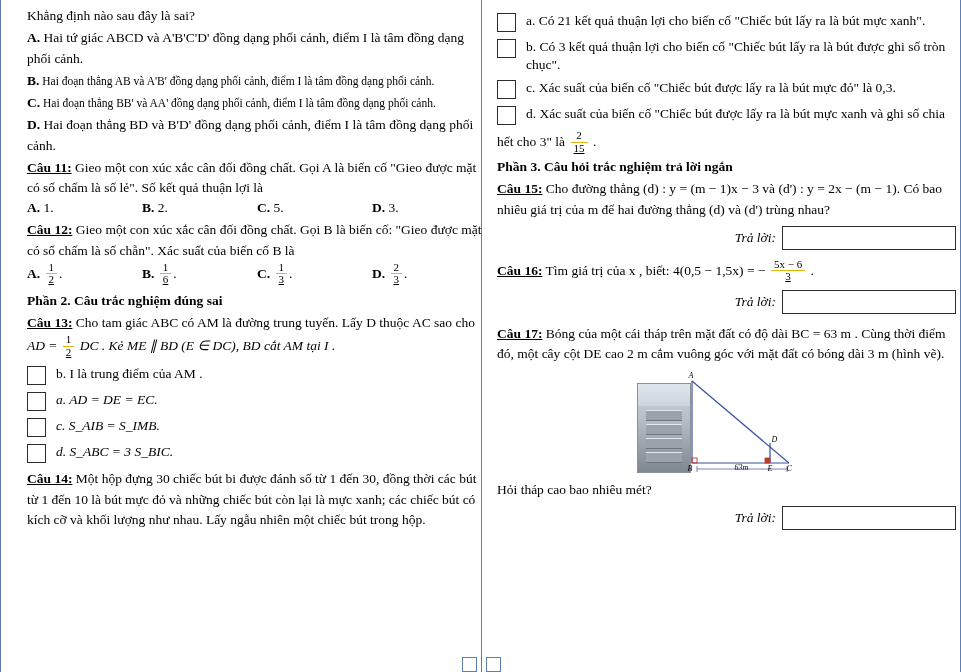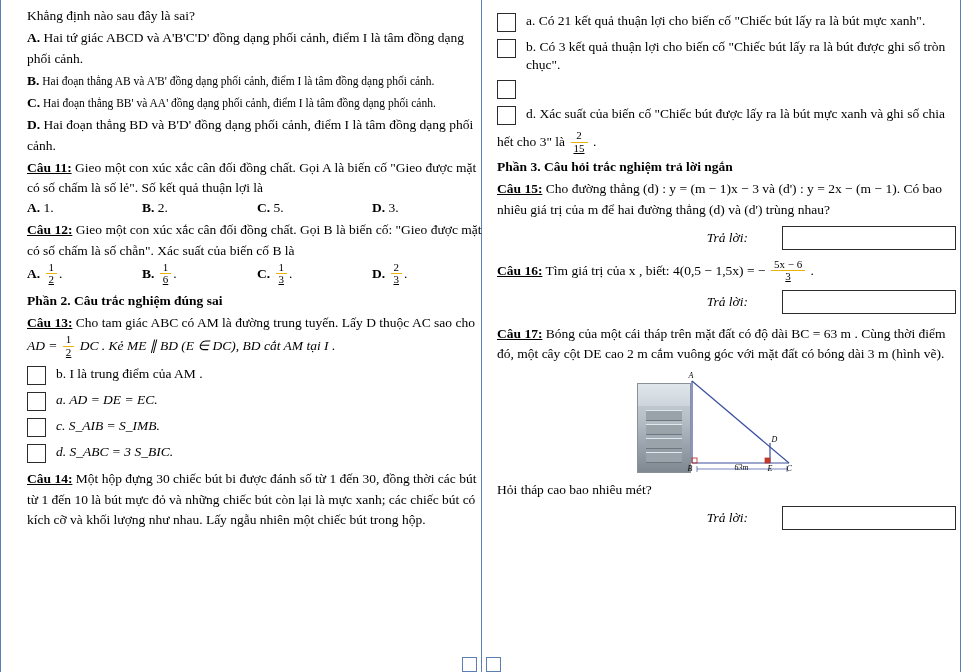--- a/index.html
+++ b/index.html
@@ -110,21 +110,20 @@
   .cbtext {
     font-size: 13.5px;
     line-height: 1.3;
   }
 
   .ans-row {
     display: flex;
     justify-content: flex-end;
     align-items: center;
     margin: 6px 0 10px 0;
-    gap: 28px;
   }
   .ans-label {
     font-style: italic;
     font-size: 13.5px;
     margin-right: 6px;
   }
   .ans-box {
     width: 172px;
     height: 22px;
     border: 1px solid #2c2c2c;
@@ -312,20 +311,21 @@
     <div class="cbline">
       <div class="cbox"></div>
       <div class="cbtext">a. Có 21 kết quả thuận lợi cho biến cố "Chiếc bút lấy ra là bút mực xanh".</div>
     </div>
     <div class="cbline">
       <div class="cbox"></div>
       <div class="cbtext">b. Có 3 kết quả thuận lợi cho biến cố "Chiếc bút lấy ra là bút được ghi số tròn chục".</div>
     </div>
     <div class="cbline">
       <div class="cbox"></div>
+      <div class="cbtext">c. Xác suất của biến cố "Chiếc bút được lấy ra là bút mực đỏ" là 0,3.</div>
     </div>
     <div class="cbline">
       <div class="cbox"></div>
       <div class="cbtext">d. Xác suất của biến cố "Chiếc bút được lấy ra là bút mực xanh và ghi số chia</div>
     </div>
 
     <p>
       <span>hết cho 3" là</span>
       <span class="frac">
         <span class="num">2</span>

